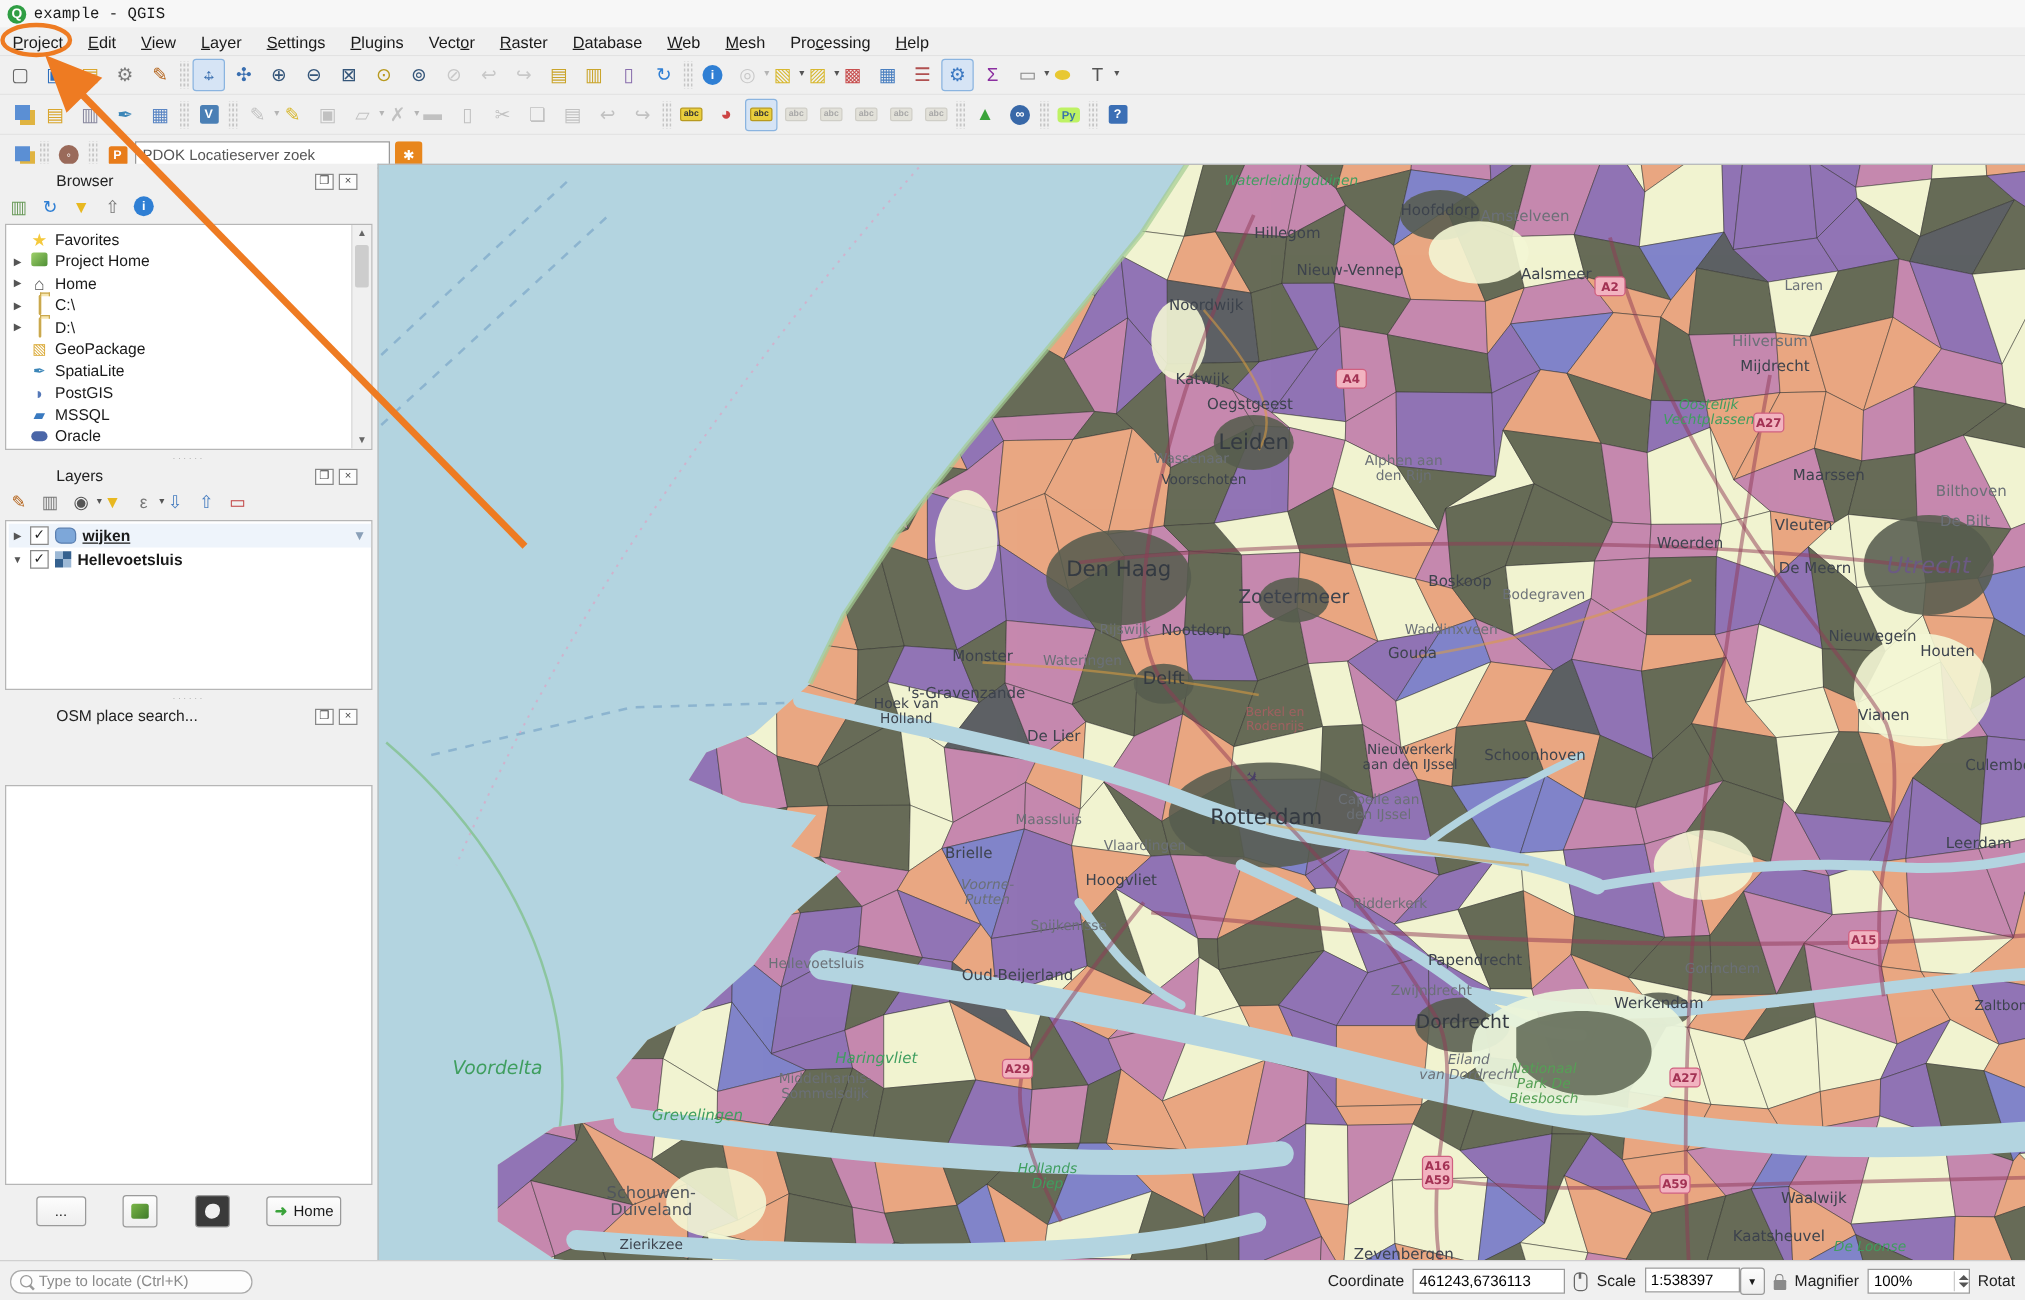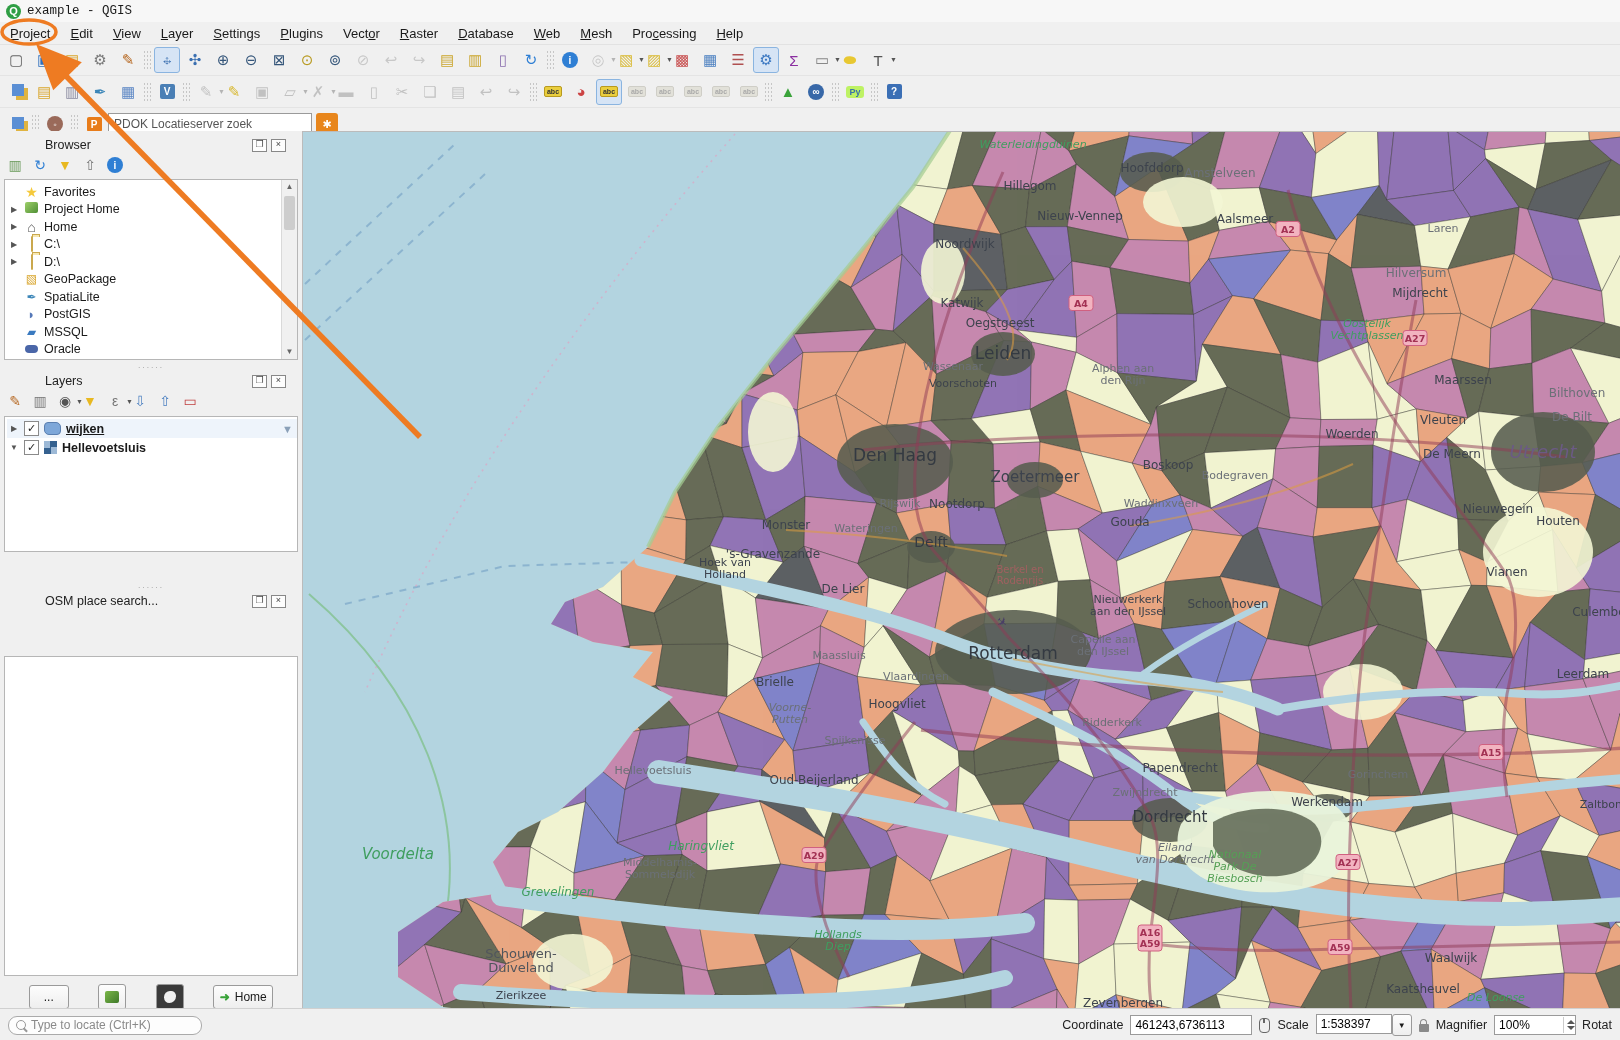--- a/index.html
+++ b/index.html
@@ -335,21 +335,21 @@
         <div class="lrow">
           <span class="tarrow">▼</span>
           <span class="cb">✓</span>
           <span class="osm-ic"></span>
           <span style="font-weight:bold;">Hellevoetsluis</span>
         </div>
       </div>
   </div>
 </div>
 
-<div class="dock" style="top:584px;height:452px;">
+<div class="dock" style="top:556px;height:452px;">
   <div style="height:3px;text-align:center;color:#999;font-size:7px;letter-spacing:2px;">······</div>
   <div class="dock-header">
     <span>OSM place search...</span>
     <span class="sp"></span>
     <span class="wbtn">❐</span>
     <span class="wbtn">×</span>
   </div>
   <div class="cols" style="top:72px;" id="osm-cols">
       <div class="colh" style="width: 62px;">Name</div>
       <div class="colh" style="width: 46px;">Class</div>

